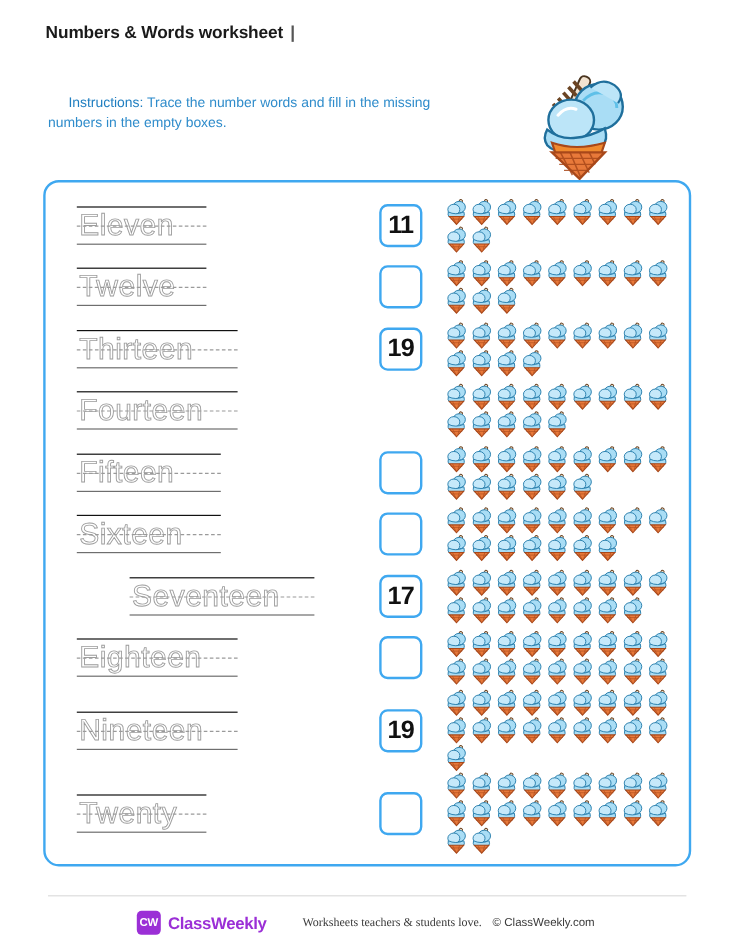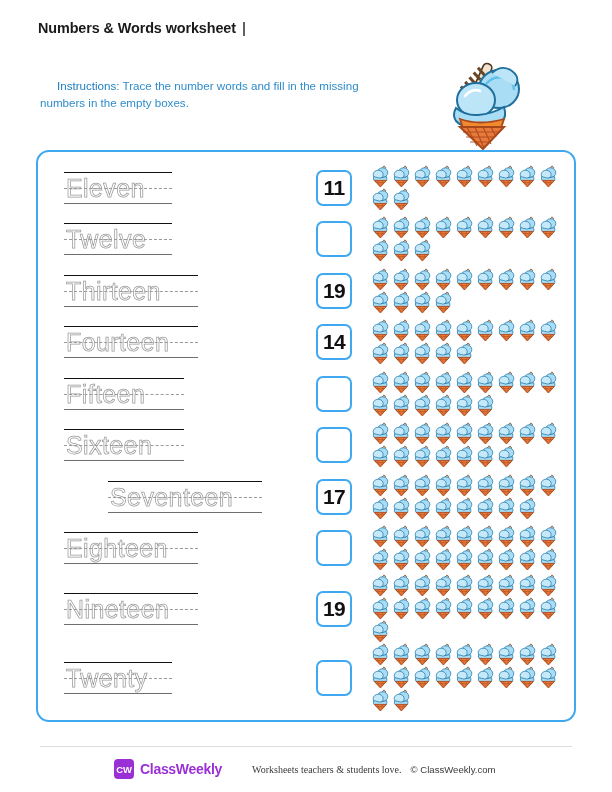--- a/index.html
+++ b/index.html
@@ -613,23 +613,20 @@
         <div class="row">
           <div class="trace" style="width: 134px;">
             <div class="trace-lines">
               <div class="ln ln-top"></div>
               <div class="ln ln-mid"></div>
               <div class="ln ln-base"></div>
             </div>
             <div class="trace-word">Fourteen</div>
           </div>
           <div style="flex: 1 1 auto;"></div>
-          <div class="numbox-wrap">
-            <div class="numbox">14</div>
-          </div>
           <div class="icons">
             <span class="mini-ice"><svg viewBox="0 0 21 23" width="21" height="23">
                 <rect x="11.5" y="1" width="2.6" height="8" rx="1.2" transform="rotate(28 12.8 5)" fill="#efe0cc" stroke="#6b4423" stroke-width="0.8"></rect>
                 <ellipse cx="12.6" cy="7.6" rx="5.2" ry="4.8" fill="#a9ddf5" stroke="#2a7fae" stroke-width="0.8"></ellipse>
                 <ellipse cx="8.2" cy="9.6" rx="5" ry="4.4" fill="#c6e9fa" stroke="#2a7fae" stroke-width="0.8"></ellipse>
                 <path d="M3.6 11.6 q6 3 13 0 q1 3 -0.6 4.2 q-5 2 -11.6 0 q-1.6 -1.4 -0.8 -4.2 z" fill="#a9ddf5" stroke="#2a7fae" stroke-width="0.8"></path>
                 <path d="M4.4 15.4 L10.4 22 L16.4 15.4 Z" fill="#e8793a" stroke="#a8481a" stroke-width="0.9"></path>
                 <path d="M7 15.4 L10 21 M13 15.4 L11.6 20 M5.6 17.6 L15.2 17.6" stroke="#a8481a" stroke-width="0.6" fill="none" opacity="0.8"></path>
               </svg></span>
             <span class="mini-ice"><svg viewBox="0 0 21 23" width="21" height="23">

